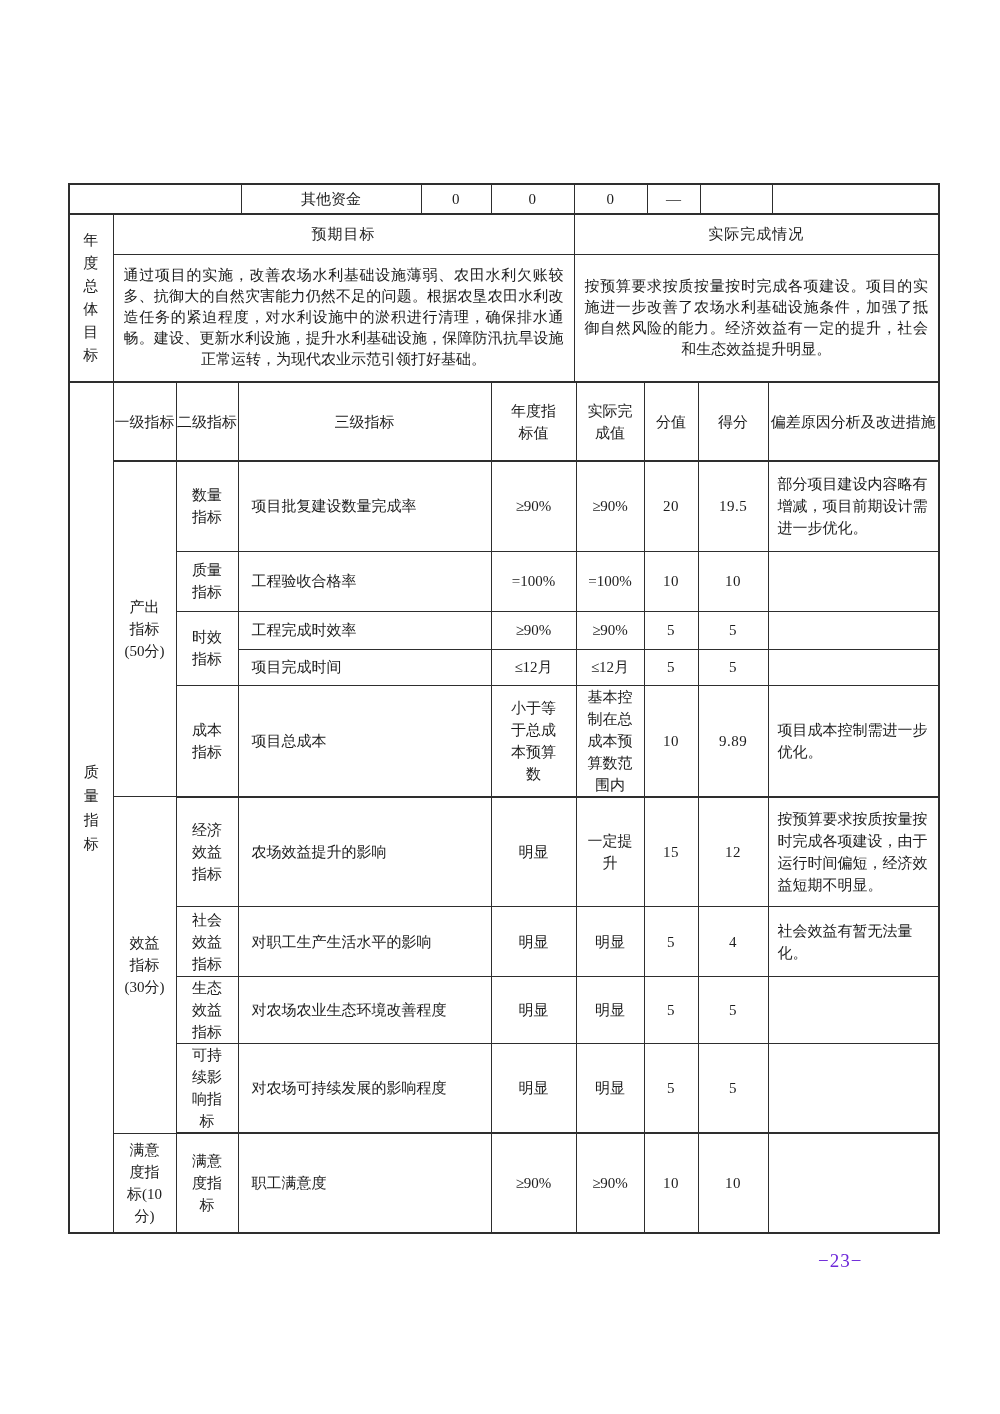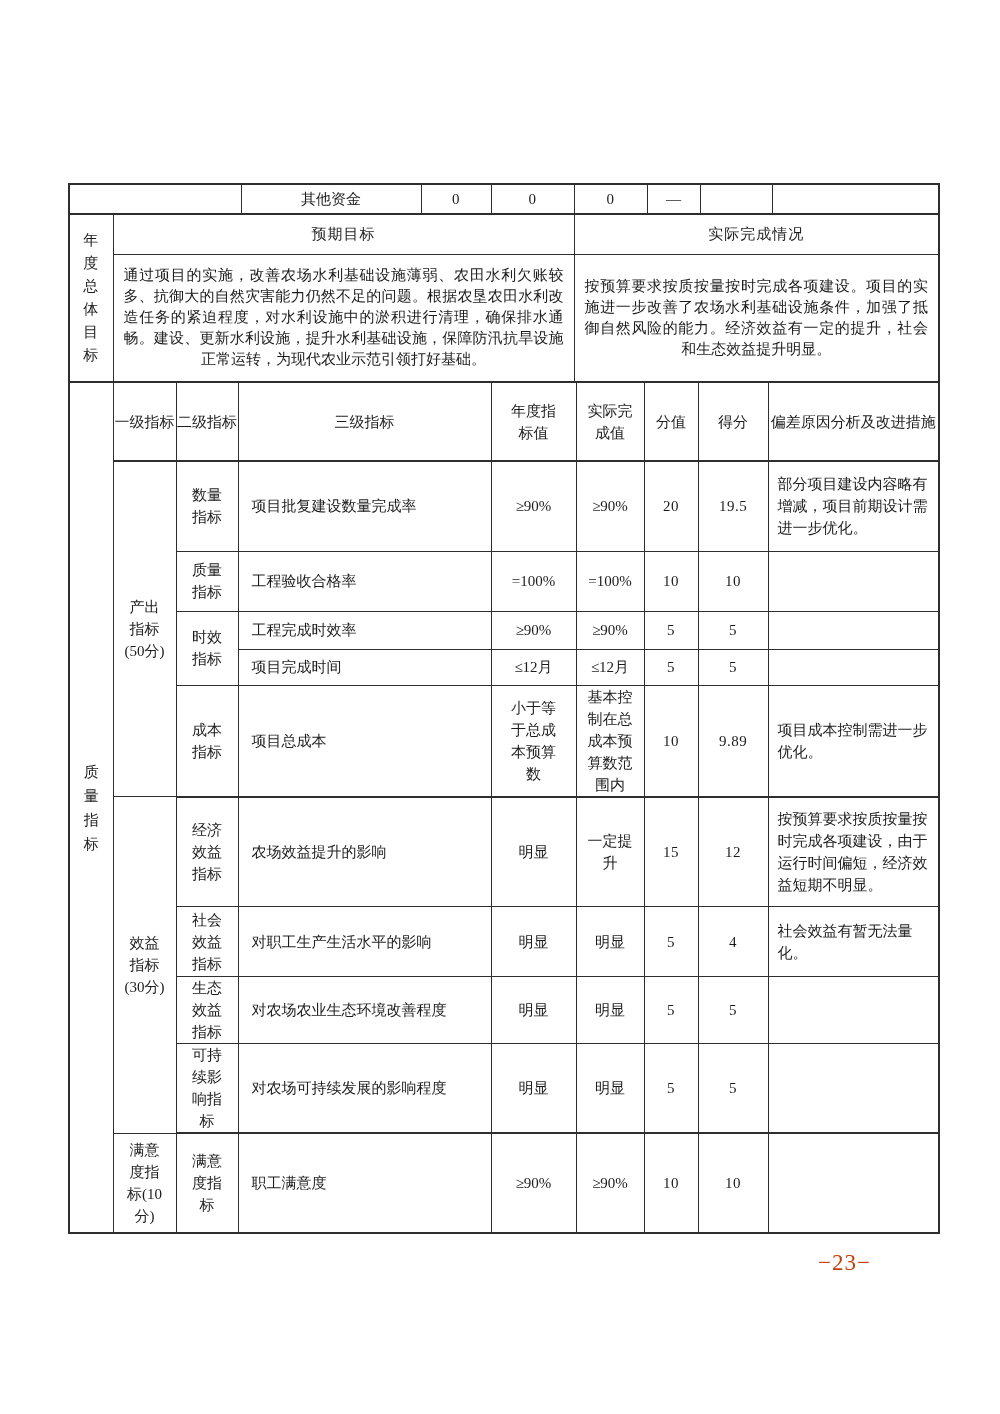--- a/index.html
+++ b/index.html
@@ -38,21 +38,21 @@
   .c1cell{padding:0 11px;text-align:center;}
   .c2cell{padding:0 14px;}
   .c3cell{text-align:left;padding:2px 8px 2px 13px;}
   .c4cell{padding:0 18px;}
   .c5cell{padding:0 11px;}
   .c8cell{text-align:left;padding:4px 9px;line-height:22px;}
   .num{letter-spacing:0.5px;}
 
   .page-num{
     position:absolute;left:818px;top:1250px;
-    font-size:23px;letter-spacing:1px;color:#c2410c;
+    font-size:19px;letter-spacing:1px;color:#6d28d9;
   }
 </style>
 </head>
 <body>
 
 <div class="doc">
 
   <table class="tbl-fund">
     <colgroup>
       <col style="width:172px">

